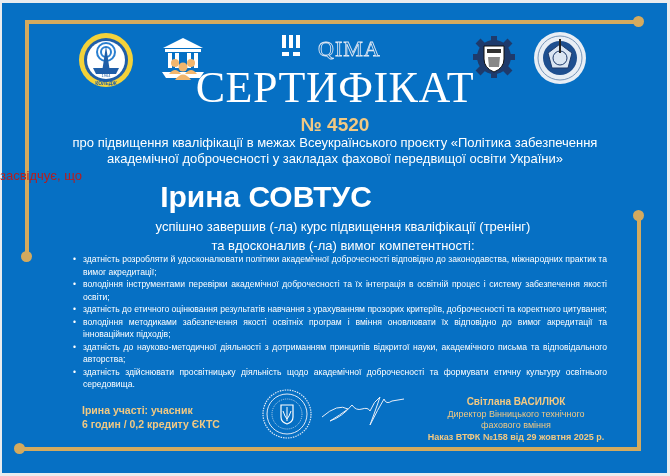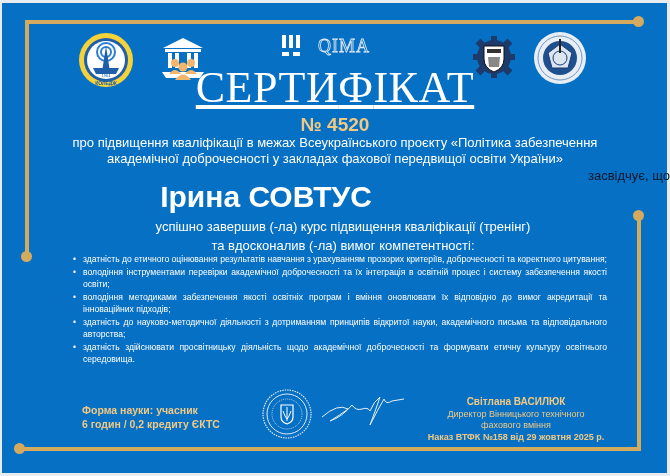--- a/index.html
+++ b/index.html
@@ -11,37 +11,37 @@
     position:absolute; left:2px; top:3px; width:665px; height:470px;
     background:#0670c4;
   }
   .gline { position:absolute; background:#d4aa5e; }
   .gdot { position:absolute; width:11px; height:11px; border-radius:50%; background:#d4aa5e; }
 
   .logo { position:absolute; }
   .title-wrap { position:absolute; left:0; width:670px; top:64px; text-align:center; }
   .cert-title {
     font-family:"Liberation Serif", serif; font-size:44px; letter-spacing:0.5px;
-    color:#ffffff; line-height:48px;text-decoration:underline;
+    color:#ffffff; line-height:48px;
   }
   .qima {
     position:absolute; left:318px; top:36px; font-family:"Liberation Serif", serif;
-    font-size:18px; color:transparent; -webkit-text-stroke:0.8px #dfe7f3; letter-spacing:1px;
+    font-size:22px; color:transparent; -webkit-text-stroke:0.8px #dfe7f3; letter-spacing:1px;
   }
   .excl { position:absolute; left:280px; top:34px; width:22px; height:24px; }
   .number {
     position:absolute; left:0; width:670px; top:114px; text-align:center;
     font-weight:bold; font-size:19px; color:#f2c983;
   }
   .subtitle {
     position:absolute; left:60px; width:550px; top:135px; text-align:center;
     color:#ffffff; font-size:13px; line-height:16px;
   }
   .certifies {
-    position:absolute; left:0; width:670px; top:168px; text-align:right; color:#0f172a; font-size:13px;
+    position:absolute; left:0; width:670px; top:168px; text-align:left; color:#b91c1c; font-size:13px;
   }
   .name {
     position:absolute; left:0; width:532px; top:180px; text-align:center; color:#fff;
     font-weight:bold; font-size:30px;
   }
   .completed {
     position:absolute; left:8px; width:670px; top:217px; text-align:center; color:#fff; font-size:13px; line-height:19px;
   }
   .comp-list {
     position:absolute; left:72px; width:535px; top:253px; margin:0; padding:0; list-style:none;
@@ -147,29 +147,30 @@
 <div class="number">№ 4520</div>
 <div class="subtitle">про підвищення кваліфікації в межах Всеукраїнського проєкту «Політика забезпечення академічної доброчесності у закладах фахової передвищої освіти України»</div>
 <div class="certifies">засвідчує, що</div>
 <div class="name">Ірина СОВТУС</div>
 <div class="completed">
   <div>успішно завершив (-ла) курс підвищення кваліфікації (тренінг)</div>
   <div>та вдосконалив (-ла) вимог компетентності:</div>
 </div>
 
 <ul class="comp-list">
+  <li>здатність розробляти й удосконалювати політики академічної доброчесності відповідно до законодавства, міжнародних практик та вимог акредитації;</li>
+  <li>володіння інструментами перевірки академічної доброчесності та їх інтеграція в освітній процес і систему забезпечення якості освіти;</li>
   <li>здатність до етичного оцінювання результатів навчання з урахуванням прозорих критеріїв, доброчесності та коректного цитування;</li>
-  <li>володіння інструментами перевірки академічної доброчесності та їх інтеграція в освітній процес і систему забезпечення якості освіти;</li>
   <li>володіння методиками забезпечення якості освітніх програм і вміння оновлювати їх відповідно до вимог акредитації та інноваційних підходів;</li>
   <li>здатність до науково-методичної діяльності з дотриманням принципів відкритої науки, академічного письма та відповідального авторства;</li>
   <li>здатність здійснювати просвітницьку діяльність щодо академічної доброчесності та формувати етичну культуру освітнього середовища.</li>
 </ul>
 
 <div class="participation">
-  <div>Форма науки: учасник</div>
+  <div>Ірина участі: учасник</div>
   <div>6 годин / 0,2 кредиту ЄКТС</div>
 </div>
 
 <svg class="seal" width="50" height="50" viewBox="0 0 50 50">
   <circle cx="25" cy="25" r="24" fill="none" stroke="#dfe8f5" stroke-width="1.2" stroke-dasharray="1.5 1"></circle>
   <circle cx="25" cy="25" r="20" fill="none" stroke="#dfe8f5" stroke-width="1"></circle>
   <circle cx="25" cy="25" r="15" fill="none" stroke="#dfe8f5" stroke-width="0.8" stroke-dasharray="1 1"></circle>
   <path d="M19 16 L31 16 L31 28 Q31 33 25 35 Q19 33 19 28 Z" fill="none" stroke="#ffffff" stroke-width="1.2"></path>
   <path d="M25 18 L25 32 M21 22 Q23 28 25 30 Q27 28 29 22" fill="none" stroke="#ffffff" stroke-width="1"></path>
 </svg>

